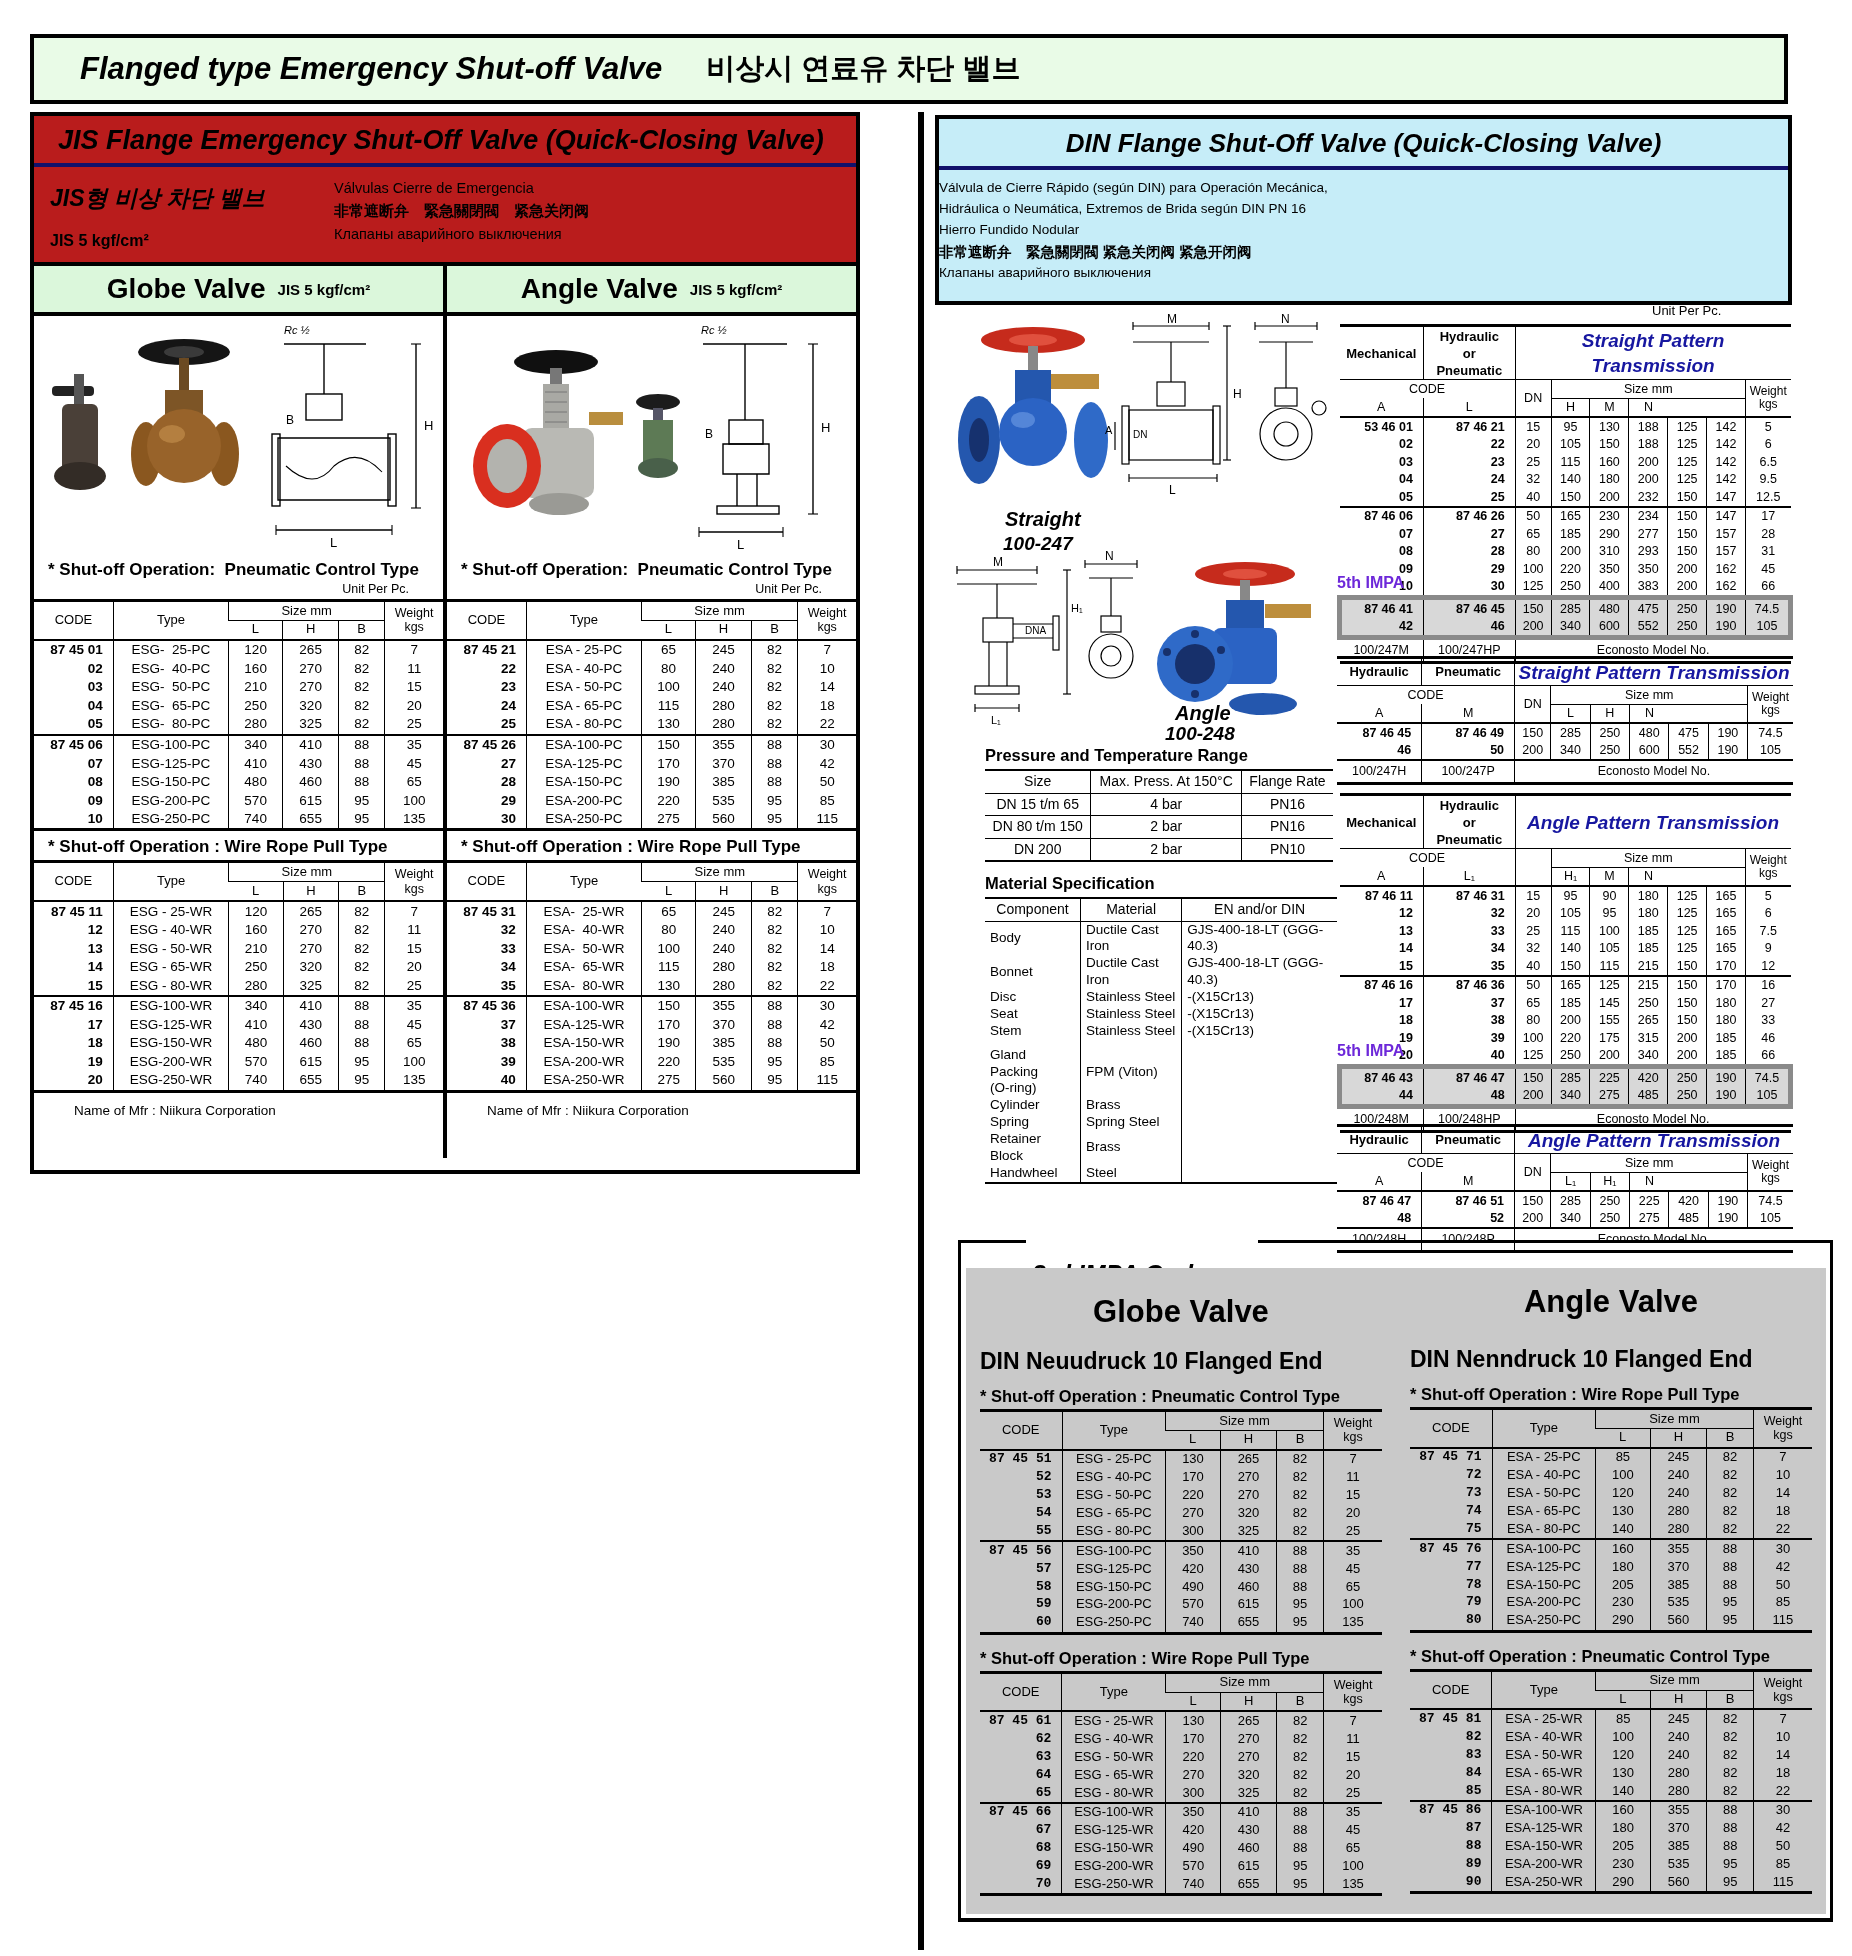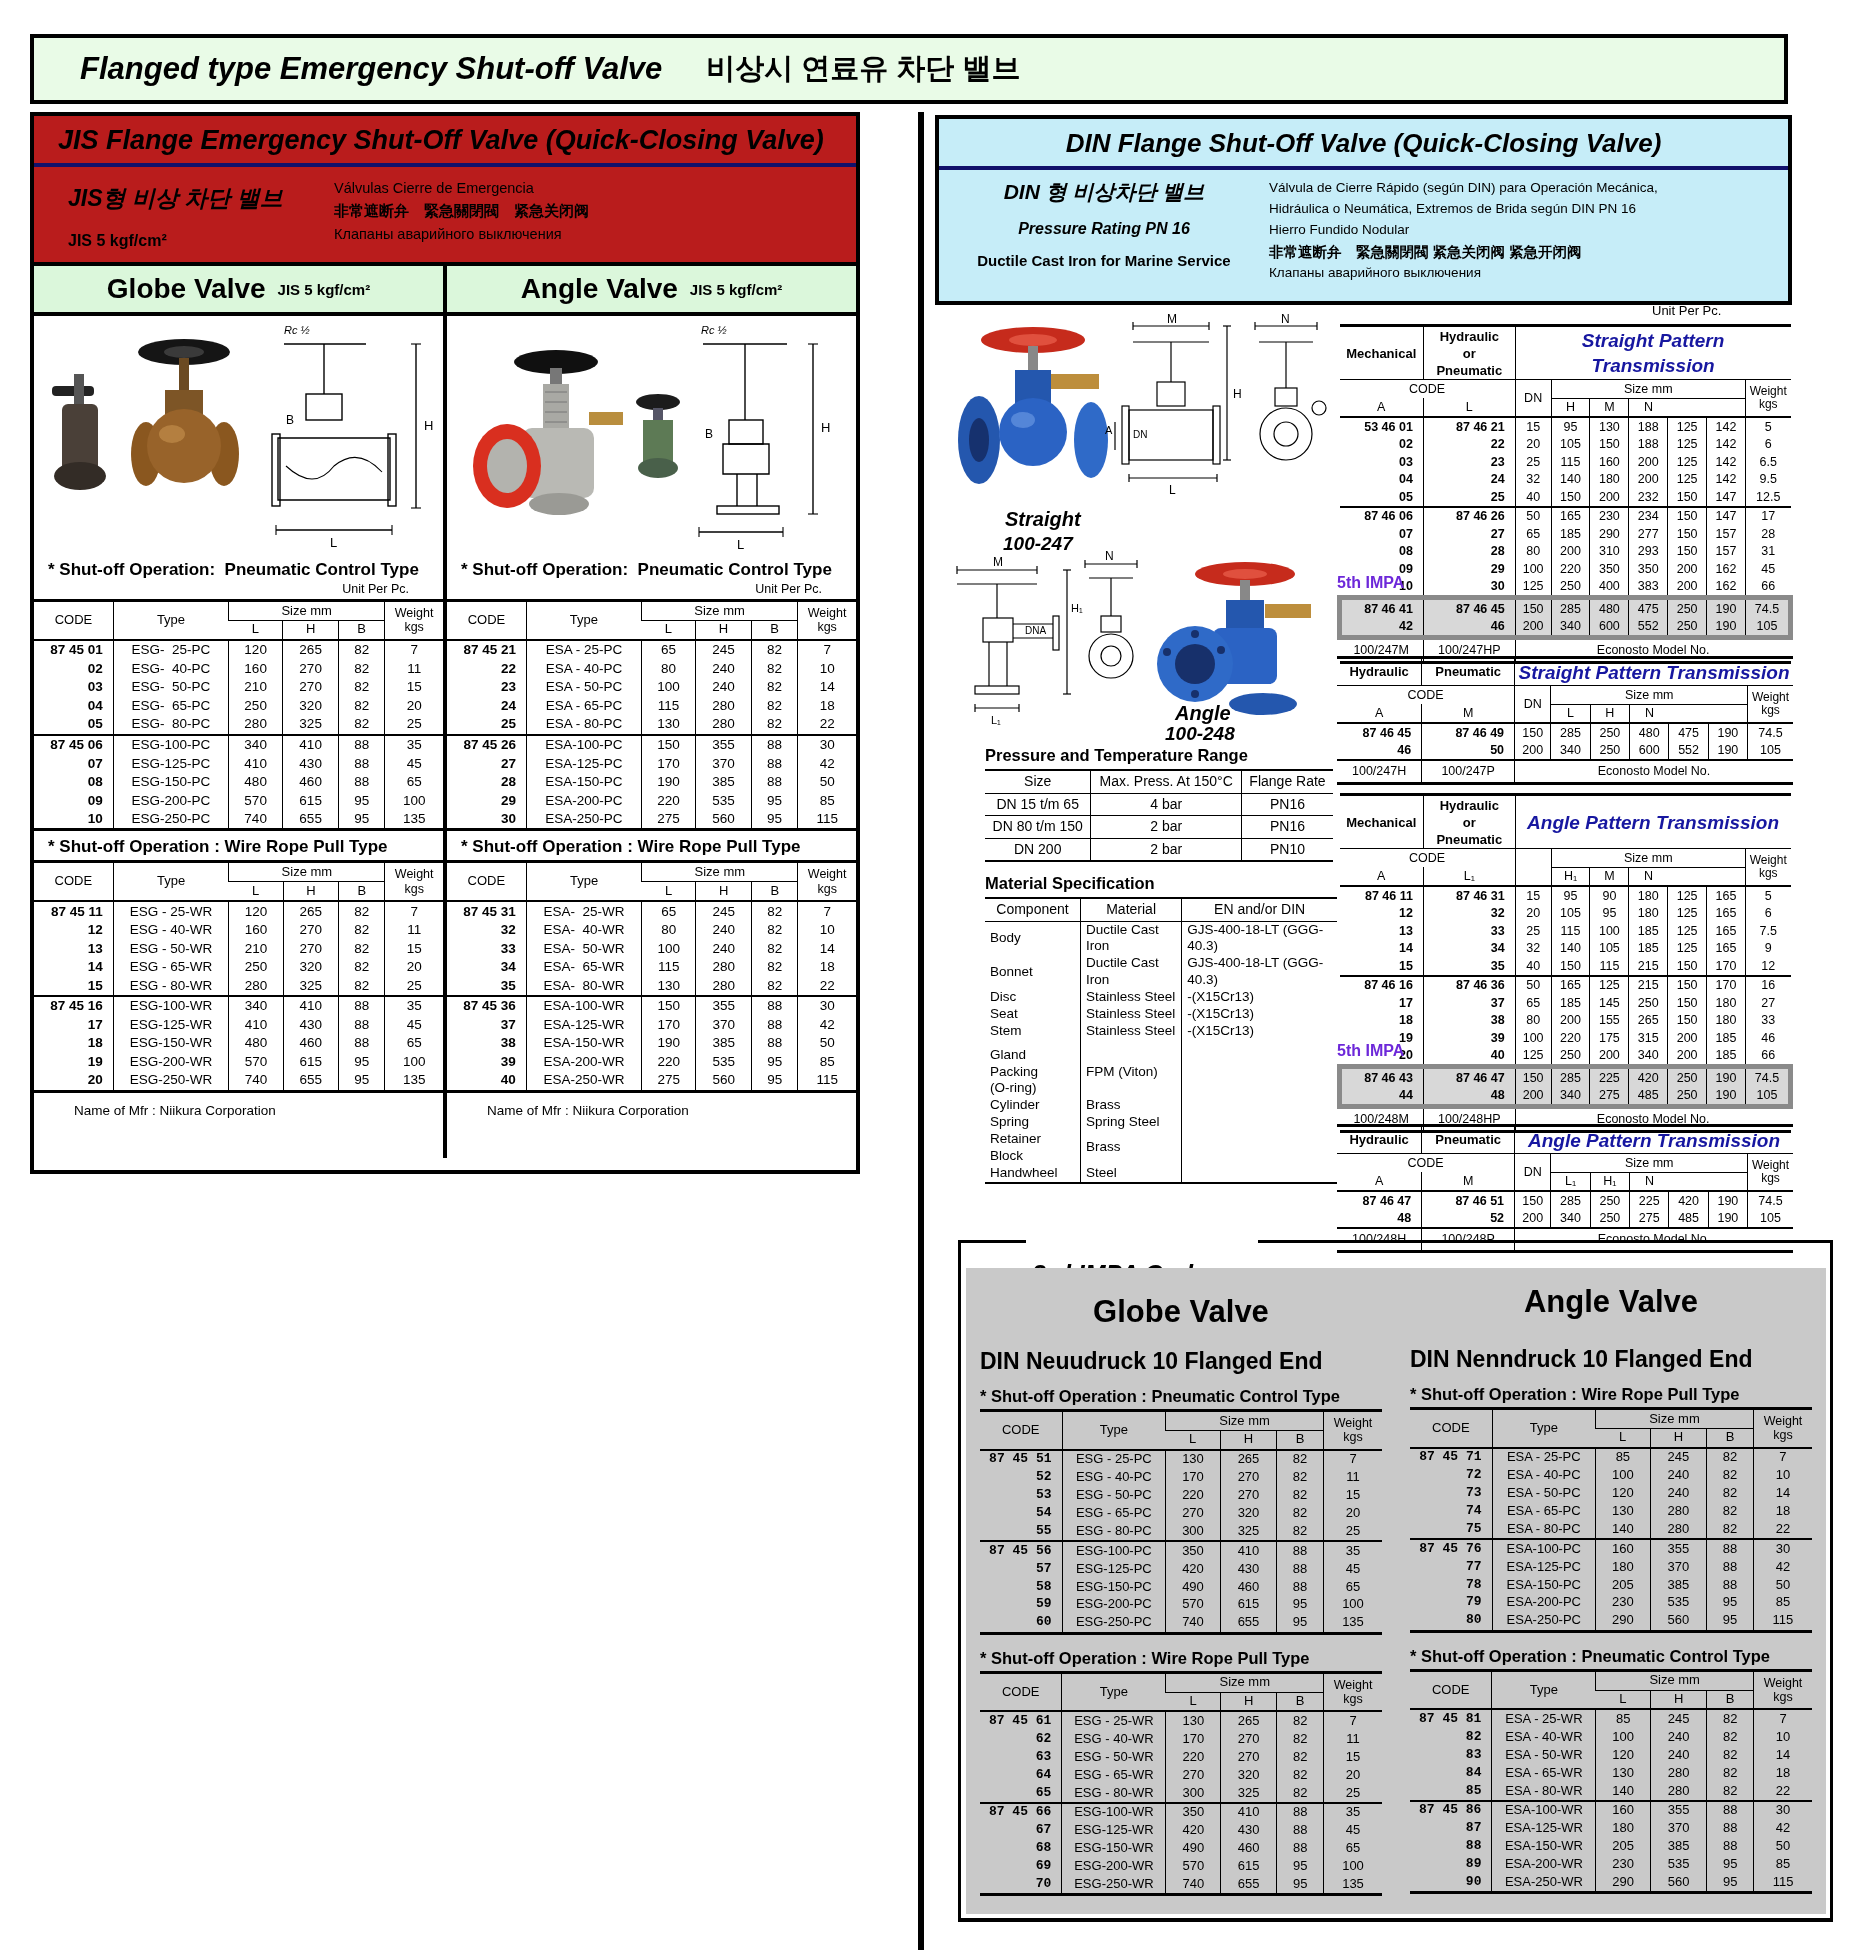--- a/index.html
+++ b/index.html
@@ -11,21 +11,21 @@
   .banner .en{font-size:31px;font-weight:bold;font-style:italic;}
   .banner .ko{font-size:29px;font-weight:bold;margin-left:44px;}
   .vdivider{position:absolute;left:918px;top:112px;width:6px;height:1838px;background:#000;}
   
   .jis-panel{position:absolute;left:30px;top:112px;width:830px;height:1062px;border:4px solid #000;
              box-sizing:border-box;background:#fff;}
   .jis-head{background:#b91c1c;}
   .jis-title{font-size:27px;font-weight:bold;font-style:italic;padding:9px 0 7px 24px;}
   .navyrule{height:4px;background:#11116b;}
   .jis-sub{display:flex;padding:10px 0 12px 0;}
-  .jis-sub-left{width:300px;padding-left:34px;box-sizing:border-box;}
+  .jis-sub-left{width:300px;padding-left:16px;box-sizing:border-box;}
   .jis-sub-left .kot{font-size:23px;font-weight:bold;font-style:italic;margin-top:6px;}
   .jis-sub-left .rate{font-size:16px;font-weight:bold;margin-top:18px;}
   .jis-sub-right{flex:1;font-size:14.5px;line-height:1.55;}
   .jis-sub-right .cjk{font-weight:bold;font-size:15px;}
   .jis-cols{display:flex;border-top:4px solid #000;background:#fff;height:892px;}
   .jcol{width:409px;overflow:hidden;}
   .jdiv{width:4px;background:#000;}
   .greenbar{height:46px;background:#dbf7db;border-bottom:4px solid #000;display:flex;
             align-items:center;justify-content:center;gap:12px;}
   .greenbar .gv{font-size:28px;font-weight:bold;}
@@ -649,25 +649,20 @@
           </div>
         <div class="mfr">Name of Mfr : Niikura Corporation</div>
       </div>
     </div>
   </section>
 
   <section class="din-panel">
     <div class="din-title">DIN Flange Shut-Off Valve (Quick-Closing Valve)</div>
     <div class="navyrule"></div>
     <div class="din-sub">
-      <div class="din-sub-left">
-        <div class="kot">DIN 형 비상차단 밸브</div>
-        <div class="pr">Pressure Rating PN 16</div>
-        <div class="dc">Ductile Cast Iron   for Marine Service</div>
-      </div>
       <div class="din-sub-right">
         <div>Válvula de Cierre Rápido (según DIN) para Operación Mecánica,</div>
         <div>Hidráulica o Neumática, Extremos de Brida según DIN PN 16</div>
         <div>Hierro Fundido Nodular</div>
         <div class="cjk">非常遮断弁　緊急關閉閥  紧急关闭阀  紧急开闭阀</div>
         <div>Клапаны аварийного  выключения</div>
       </div>
     </div>
   </section>
 

